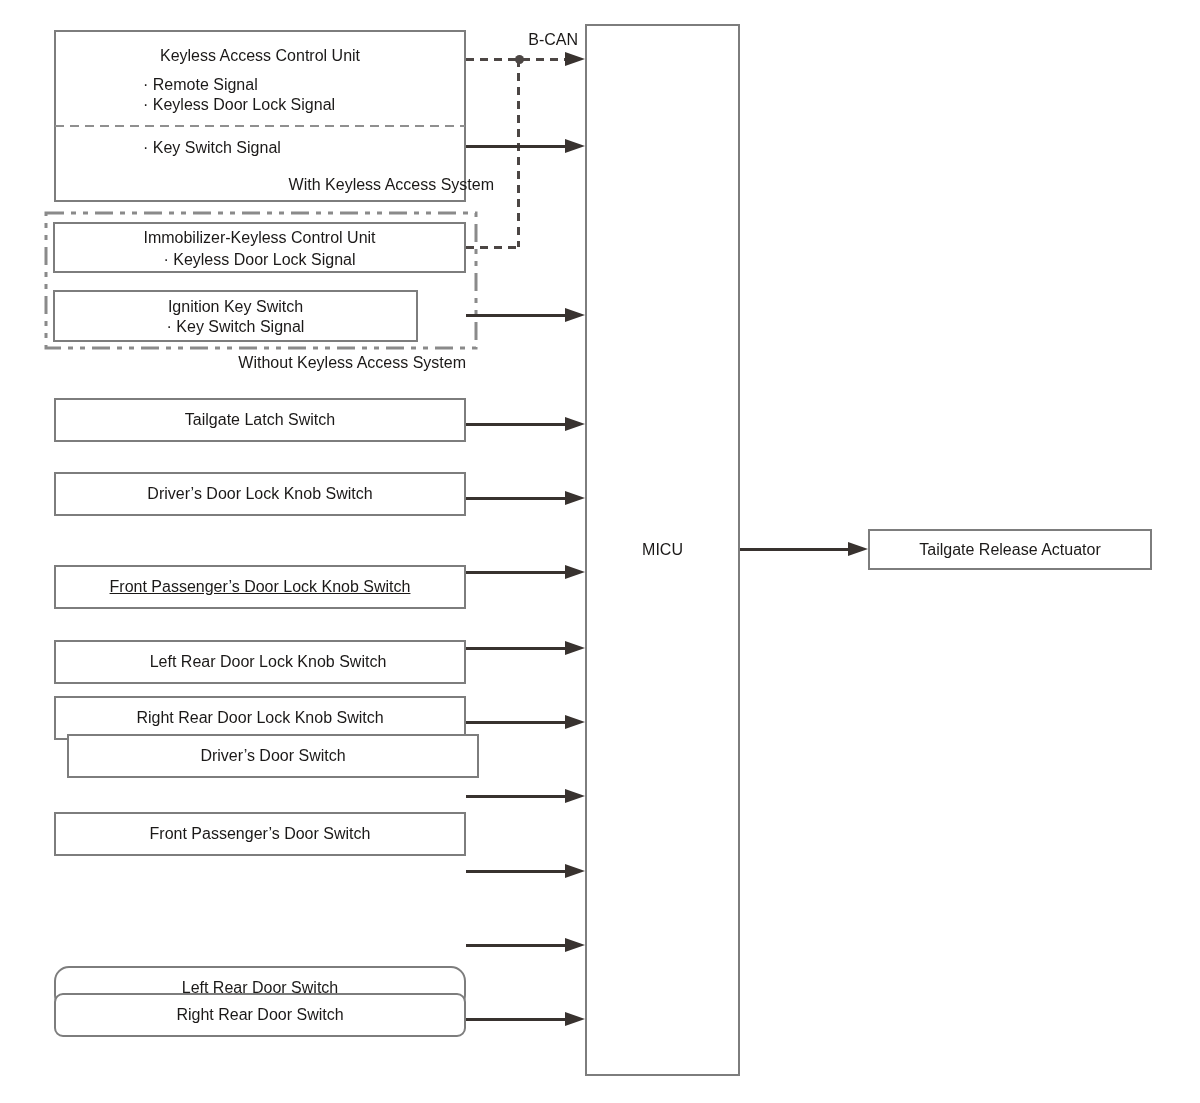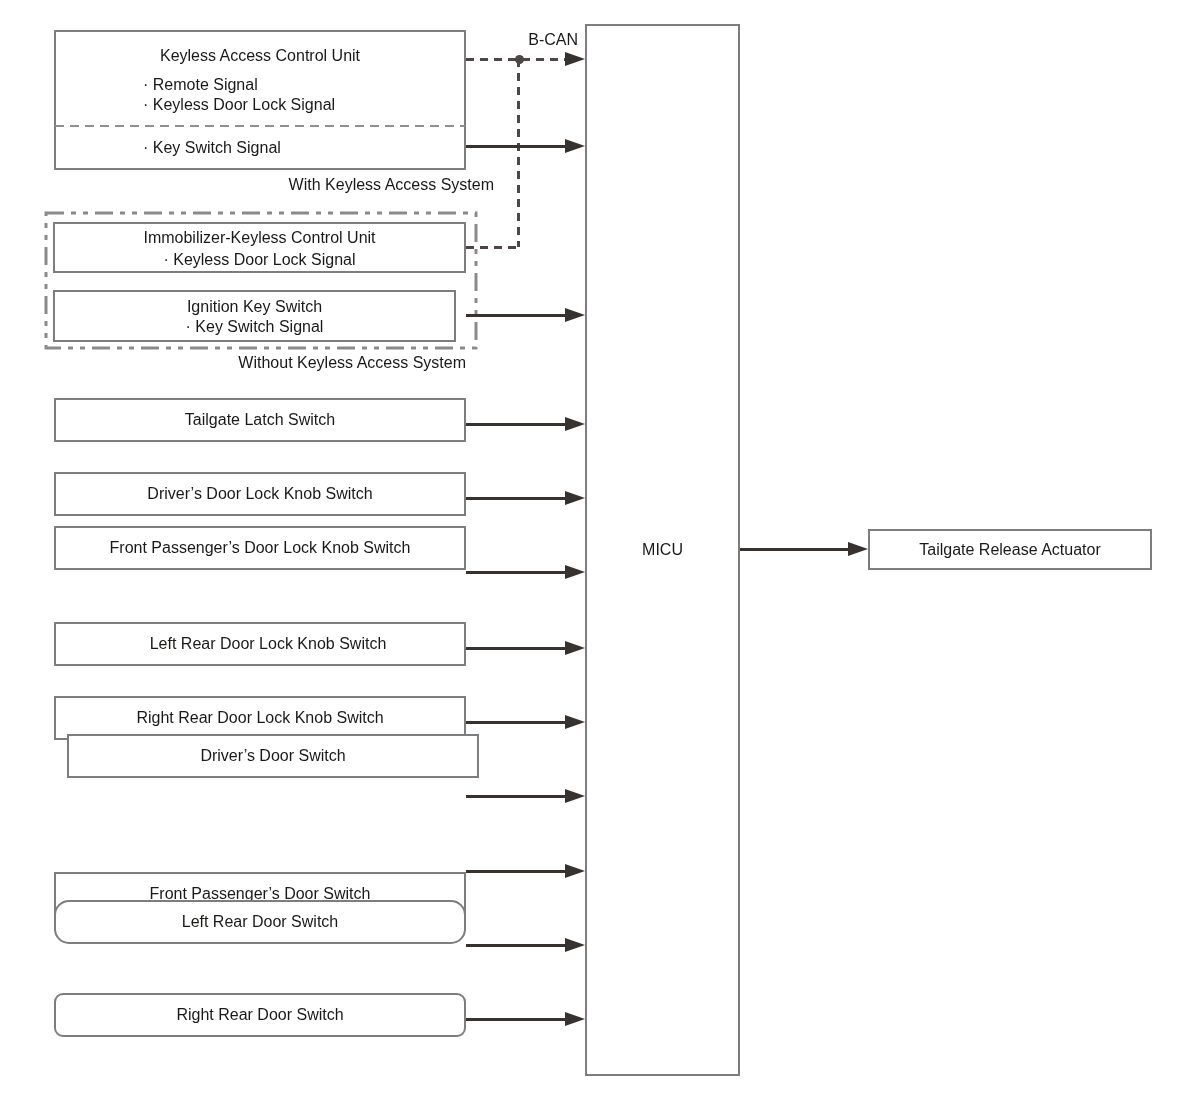--- a/index.html
+++ b/index.html
@@ -23,33 +23,33 @@
   .flexc{display:flex;align-items:center;justify-content:center;}
   .caption{position:absolute;text-align:right;white-space:nowrap;}
   .solid-line{position:absolute;height:3px;background:var(--line);}
   .arrowhead{position:absolute;width:0;height:0;border-top:7px solid transparent;border-bottom:7px solid transparent;border-left:20px solid var(--line);}
   .dash-h{position:absolute;height:3px;background:repeating-linear-gradient(to right,var(--dash) 0 8px,transparent 8px 14px);}
   .dash-v{position:absolute;width:3px;background:repeating-linear-gradient(to bottom,var(--dash) 0 8px,transparent 8px 14px);}
   .divider{position:absolute;left:-1px;right:-1px;height:2px;background:repeating-linear-gradient(to right,var(--divider) 0 9px,transparent 9px 15px);}
   .bcan-dot{position:absolute;width:9px;height:9px;border-radius:50%;background:var(--dash);}
   .groupbox{position:absolute;}
   
-  #box-keyless{left:54px;top:30px;width:412px;height:140px;}
+  #box-keyless{left:54px;top:30px;width:412px;height:172px;}
   #box-keyless .title{top:14px;}
   #kx-sig1{top:43px;left:87px;}
   #kx-sig2{top:63px;left:87px;}
   #box-keyless .divider{top:93px;}
   #kx-sig3{top:106px;left:87px;}
   #caption-with{left:54px;top:175px;width:440px;}
   
   #group-outline{left:44px;top:211px;}
   #box-immobilizer{left:53px;top:222px;width:413px;height:51px;}
   #box-immobilizer .t1{top:4px;}
   #box-immobilizer .t2{top:26px;}
-  #box-ignition{left:53px;top:290px;width:403px;height:52px;}
+  #box-ignition{left:53px;top:290px;width:365px;height:52px;}
   #box-ignition .t1{top:5px;}
   #box-ignition .t2{top:25px;}
   #caption-without{left:54px;top:353px;width:412px;}
   
   .switch-box{left:54px;width:412px;height:44px;}
   
   #box-micu{left:585px;top:24px;width:155px;height:1052px;}
   #box-actuator{left:868px;top:529px;width:284px;height:41px;}
   
   #bcan-label{position:absolute;left:458px;top:30px;width:120px;text-align:right;white-space:nowrap;}
@@ -87,36 +87,36 @@
   </div>
   <div class="caption" id="caption-without">Without Keyless Access System</div>
 
   <div id="switch-boxes">
       <div class="box flexc switch-box" style="top: 398px;">
         <span>Tailgate Latch Switch</span>
       </div>
       <div class="box flexc switch-box" style="top: 472px;">
         <span>Driver’s Door Lock Knob Switch</span>
       </div>
-      <div class="box flexc switch-box" style="top: 526px;">
+      <div class="box flexc switch-box" style="top: 565px; text-decoration: underline;">
         <span>Front Passenger’s Door Lock Knob Switch</span>
       </div>
-      <div class="box flexc switch-box" style="top: 622px; padding-left: 16px;">
+      <div class="box flexc switch-box" style="top: 640px; padding-left: 16px;">
         <span>Left Rear Door Lock Knob Switch</span>
       </div>
       <div class="box flexc switch-box" style="top: 696px;">
         <span>Right Rear Door Lock Knob Switch</span>
       </div>
       <div class="box flexc switch-box" style="top: 734px; margin-left: 13px;">
         <span>Driver’s Door Switch</span>
       </div>
-      <div class="box flexc switch-box" style="top: 872px;">
+      <div class="box flexc switch-box" style="top: 812px;">
         <span>Front Passenger’s Door Switch</span>
       </div>
-      <div class="box flexc switch-box" style="top: 900px; border-radius: 15px;">
+      <div class="box flexc switch-box" style="top: 966px; border-radius: 15px;">
         <span>Left Rear Door Switch</span>
       </div>
       <div class="box flexc switch-box" style="top: 993px; border-radius: 9px;">
         <span>Right Rear Door Switch</span>
       </div>
     </div>
 
   <div class="box flexc" id="box-micu">
     <span>MICU</span>
   </div>

